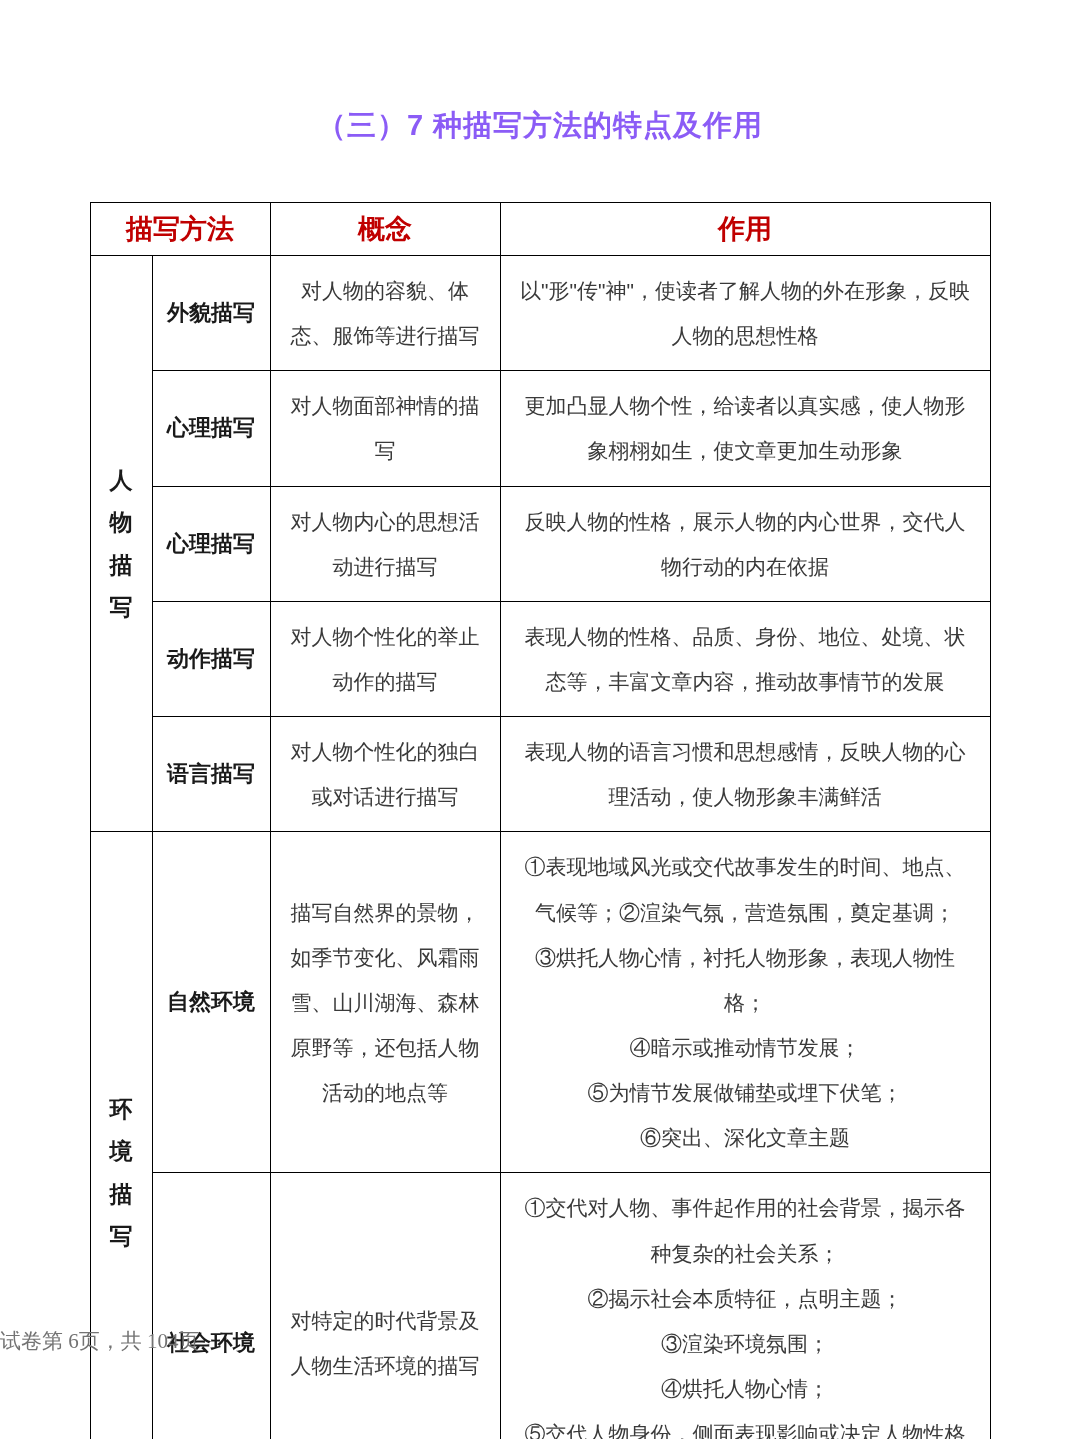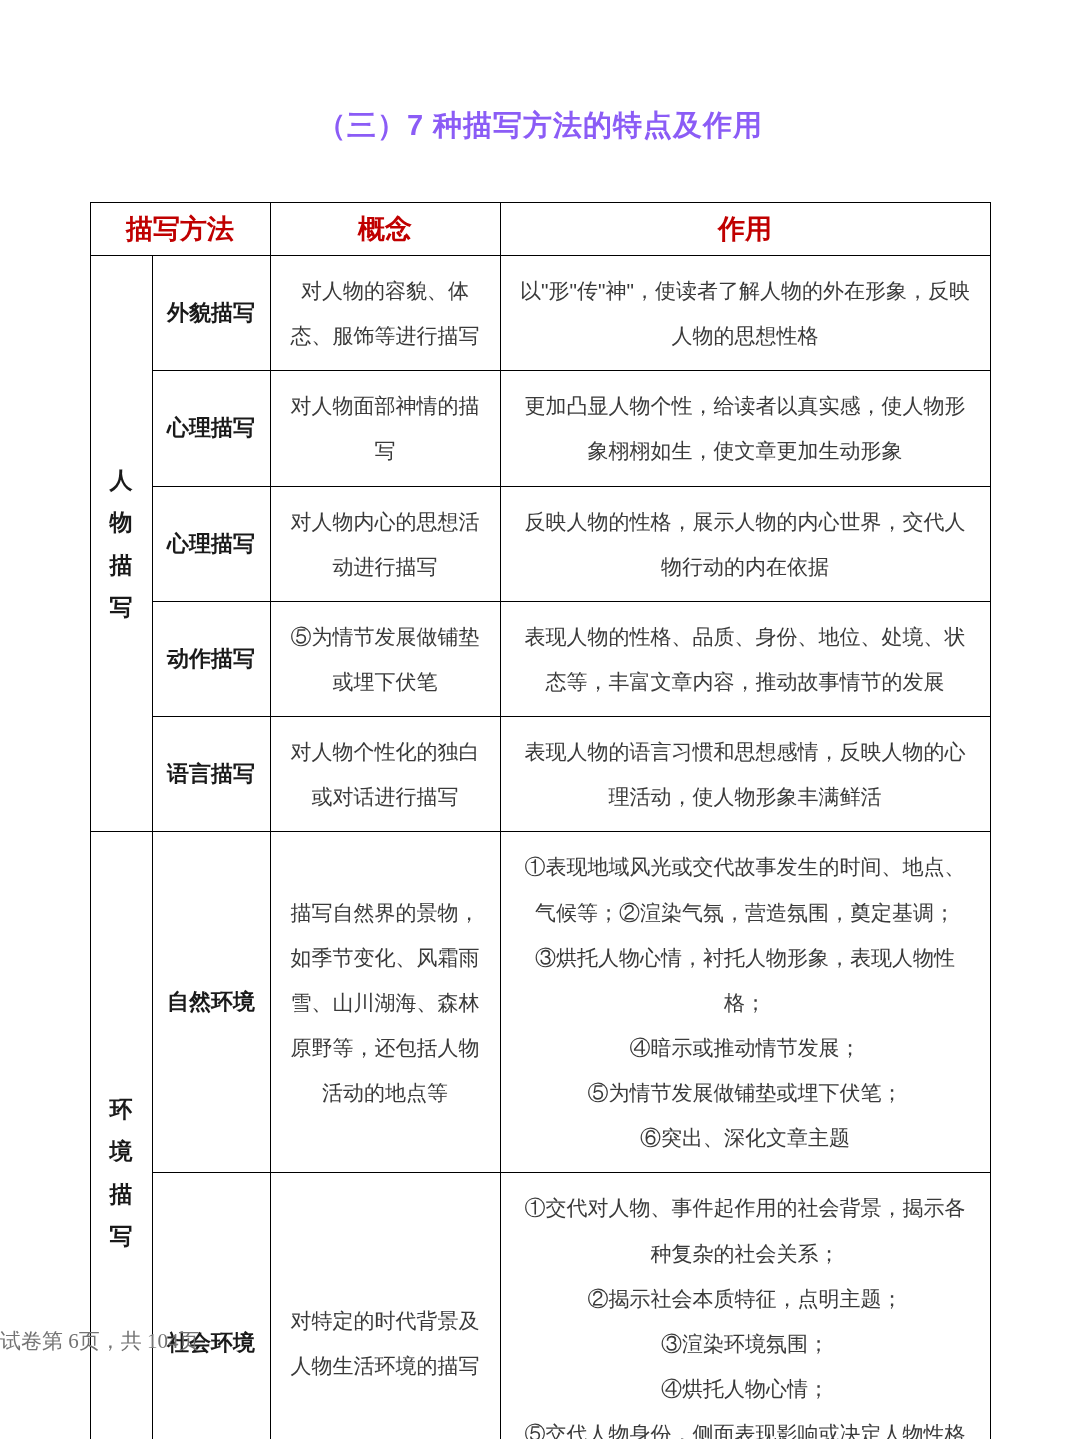--- a/index.html
+++ b/index.html
@@ -115,21 +115,21 @@
         <td class="concept">对人物面部神情的描写</td>
         <td class="function">更加凸显人物个性，给读者以真实感，使人物形象栩栩如生，使文章更加生动形象</td>
       </tr>
       <tr class="r-std">
         <td class="type">心理描写</td>
         <td class="concept">对人物内心的思想活动进行描写</td>
         <td class="function">反映人物的性格，展示人物的内心世界，交代人物行动的内在依据</td>
       </tr>
       <tr class="r-std">
         <td class="type">动作描写</td>
-        <td class="concept">⑤为情节发展做铺垫或埋下伏笔</td>
+        <td class="concept">对人物个性化的举止动作的描写</td>
         <td class="function">表现人物的性格、品质、身份、地位、处境、状态等，丰富文章内容，推动故事情节的发展</td>
       </tr>
       <tr class="r-last">
         <td class="type">语言描写</td>
         <td class="concept">对人物个性化的独白或对话进行描写</td>
         <td class="function">表现人物的语言习惯和思想感情，反映人物的心理活动，使人物形象丰满鲜活</td>
       </tr>
       <tr class="r-nat">
         <td class="cat" rowspan="2">环
 境

